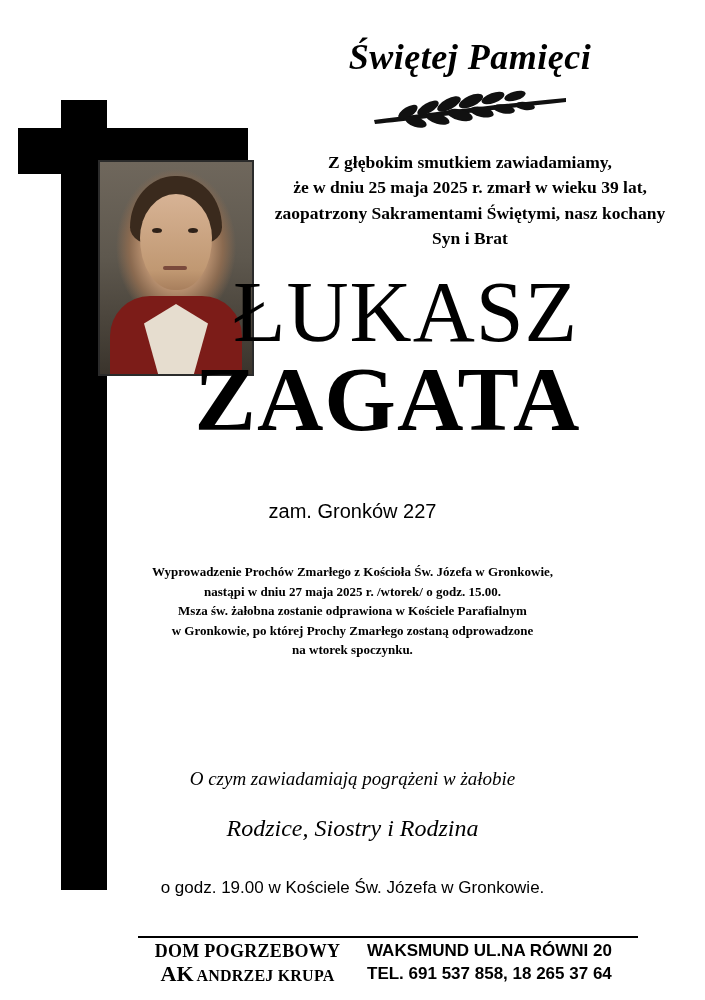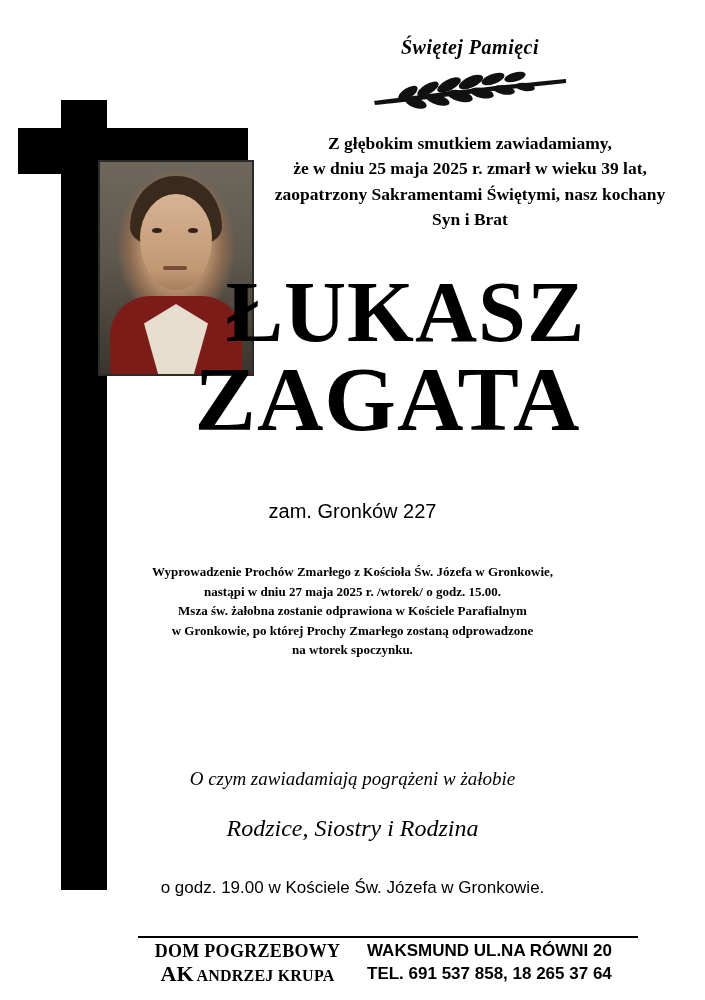--- a/index.html
+++ b/index.html
@@ -112,21 +112,21 @@
     position: absolute;
     left: 250px;
     top: 36px;
     width: 440px;
     text-align: center;
   }
   .swietej {
     font-family: "Liberation Serif", serif;
     font-style: italic;
     font-weight: bold;
-    font-size: 20px;
+    font-size: 36px;
     letter-spacing: 0.5px;
     margin: 0;
   }
 
   .branch {
     margin: 8px auto 0;
     width: 200px;
     height: 42px;
     display: block;
   }
@@ -142,21 +142,21 @@
   
   .name-block {
     position: absolute;
     left: 0;
     top: 272px;
     width: 705px;
     text-align: center;
   }
   .name-first {
     font-family: "Liberation Serif", serif;
-    font-weight: bold;
+    font-weight: normal;
     font-size: 86px;
     line-height: 0.94;
     letter-spacing: 1px;
     margin: 0;
     padding-left: 106px;
   }
   .name-last {
     font-family: "Liberation Serif", serif;
     font-weight: bold;
     font-size: 92px;

